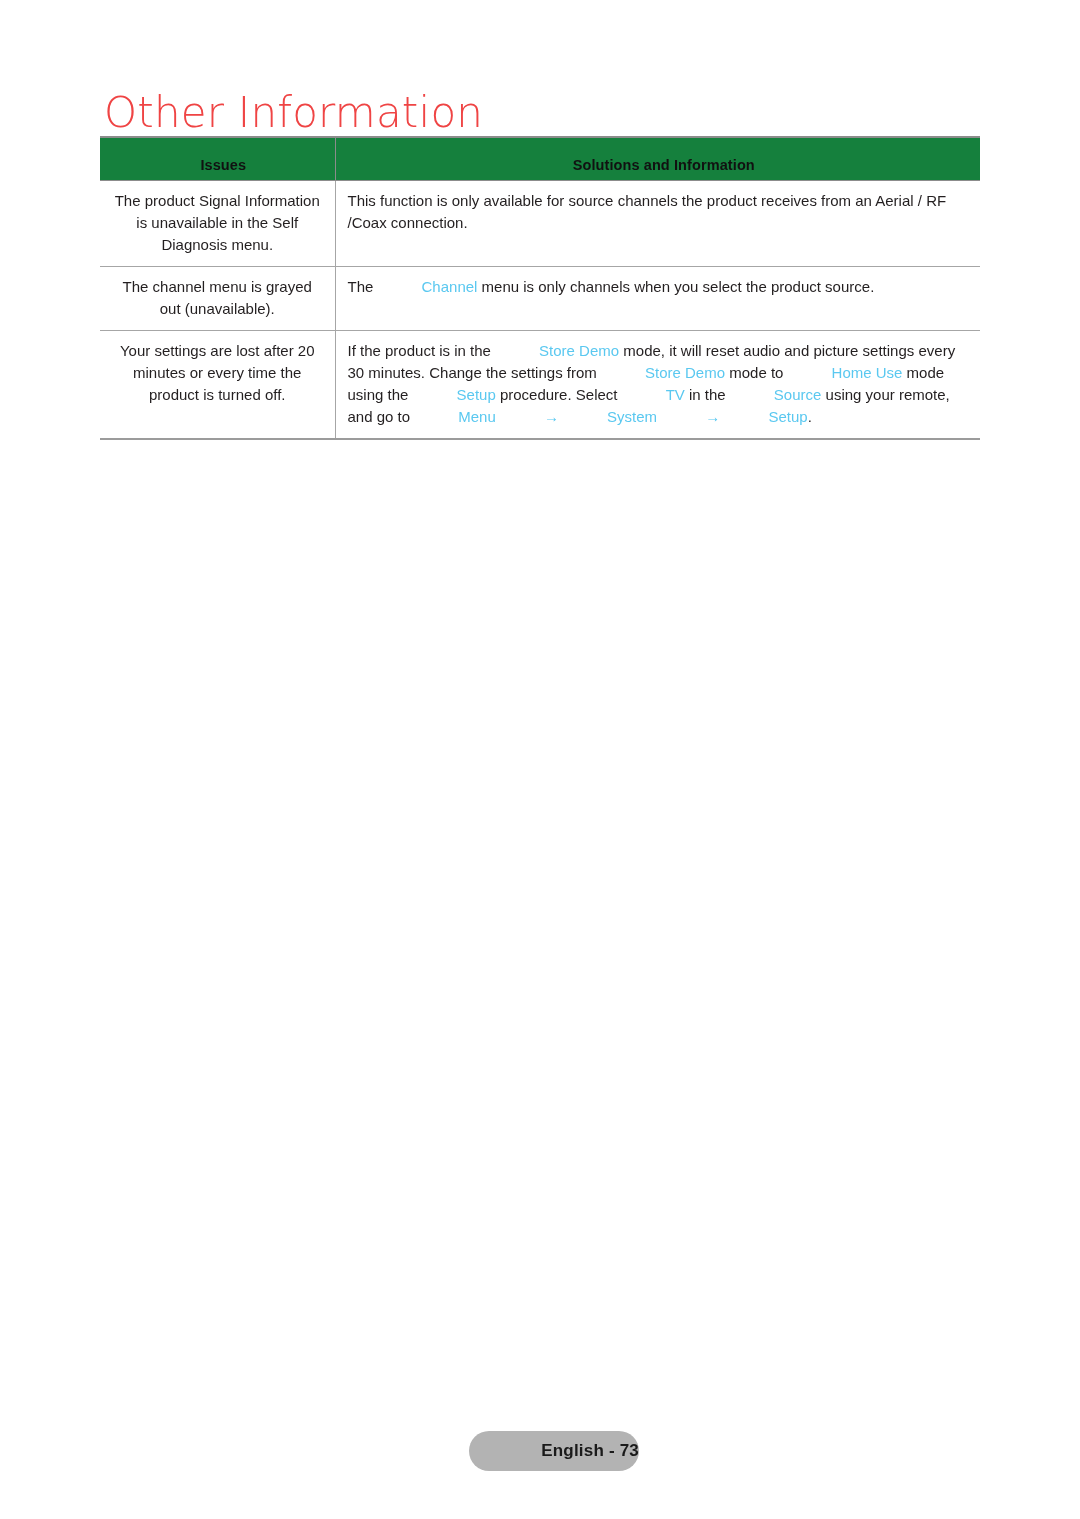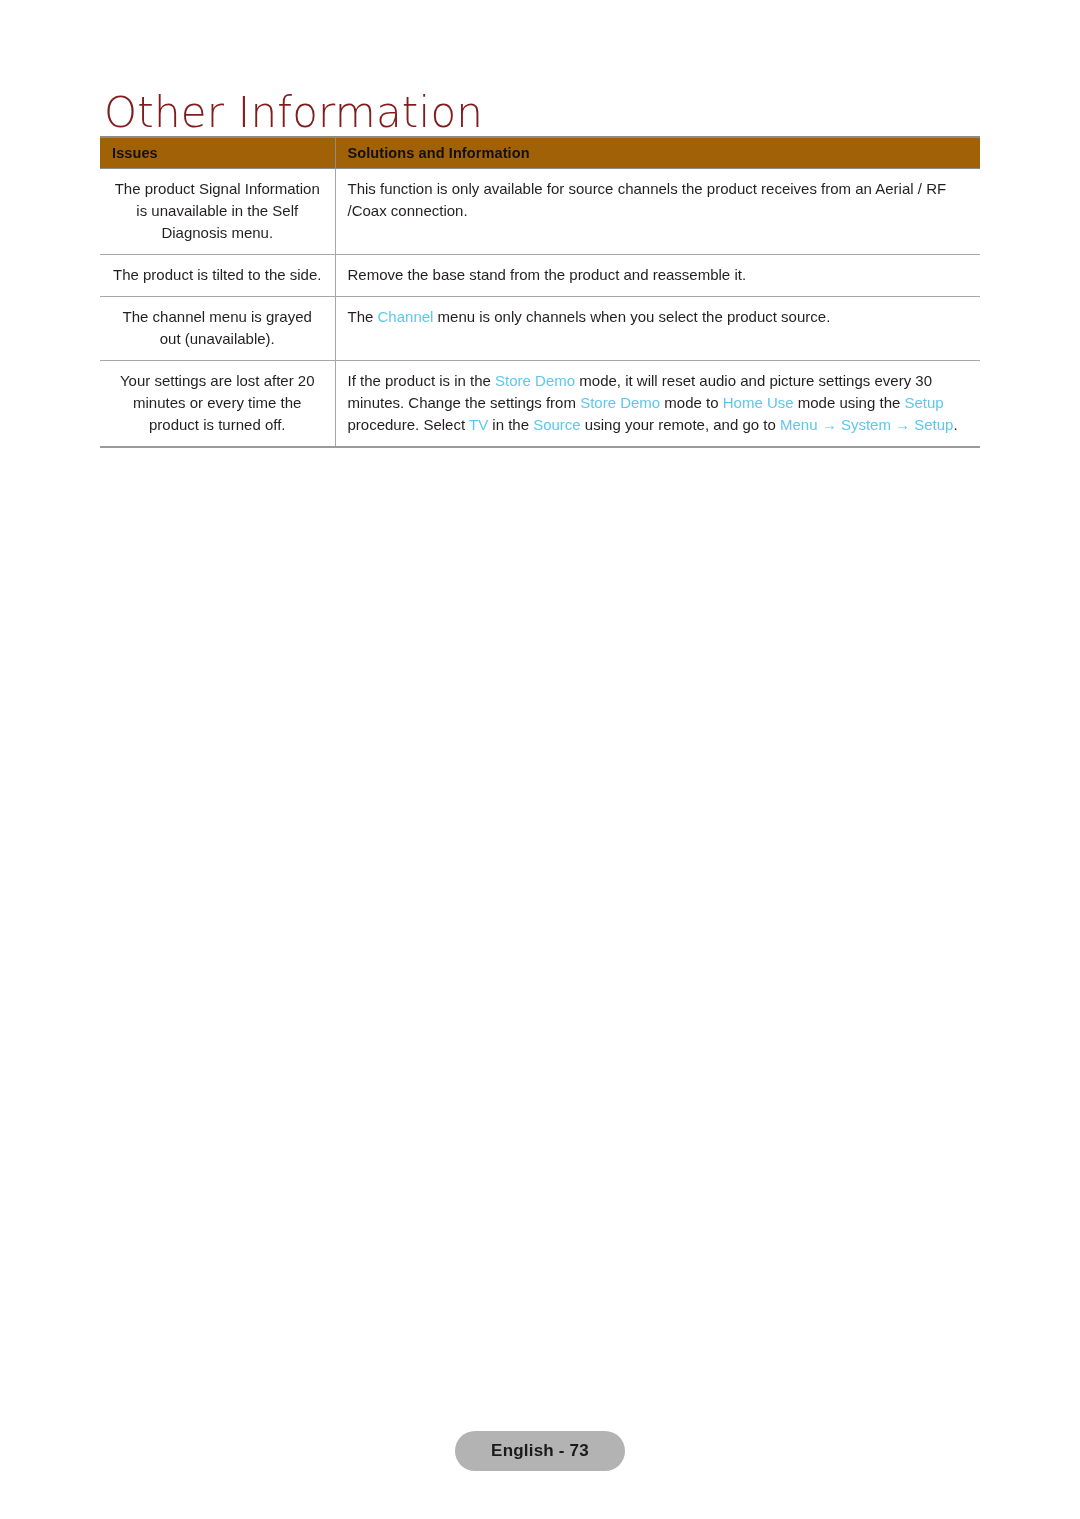--- a/index.html
+++ b/index.html
@@ -24,46 +24,46 @@
 
   
   .chapter-title {
     position: absolute;
     left: 104px;
     top: 63px;
     font-family: "DejaVu Sans", sans-serif;
     font-weight: 300;
     font-size: 42px;
     letter-spacing: 0.2px;
-    color: #7f1d1d;
+    color: #ef4444;
     line-height: 1.05;
     white-space: nowrap;
   }
 
   
   .tbl {
     position: absolute;
     left: 100px;
     top: 136px;
     width: 880px;
     border-collapse: collapse;
     table-layout: fixed;
   }
   .tbl col.c1 { width: 235px; }
   .tbl col.c2 { width: 645px; }
 
   .tbl thead th {
-    background: #a16207;
+    background: #15803d;
     border-top: 2px solid #8c8c8c;
     border-bottom: 1px solid #8c8c8c;
     font-size: 14.5px;
     font-weight: bold;
     color: #111111;
-    text-align: left;
-    padding: 7px 0 7px 12px;
+    text-align: center;
+    padding: 19px 0 7px 12px;
     vertical-align: middle;
     letter-spacing: 0.1px;
   }
   .tbl thead th.h1 { border-right: 1px solid #8c8c8c; }
 
   .tbl tbody td {
     border-bottom: 1px solid #a6a6a6;
     font-size: 15px;
     line-height: 1.47;
     color: #231f20;
@@ -72,34 +72,34 @@
   }
   .tbl tbody td.col-issue {
     border-right: 1px solid #a6a6a6;
     padding-right: 12px;
     text-align: center;
   }
   .tbl tbody tr:last-child td {
     border-bottom: 2px solid #9b9b9b;
   }
 
-  .hl { color: #5ac8f0; }
+  .hl { color: #5ac8f0; margin-left: 44px; }
 
   
   .footer-badge {
     position: absolute;
-    left: 455px;
+    left: 469px;
     top: 1431px;
     width: 170px;
     height: 40px;
     background: #b3b3b3;
     border-radius: 20px;
     display: flex;
     align-items: center;
-    justify-content: center;
+    justify-content: flex-end;
     font-size: 17px;
     font-weight: bold;
     color: #1a1a1a;
     letter-spacing: 0.2px;
   }
 </style>
 </head>
 <body>
 
 <div class="page">
@@ -116,24 +116,20 @@
         <th class="h1">Issues</th>
         <th class="h2">Solutions and Information</th>
       </tr>
     </thead>
     <tbody>
         <tr>
           <td class="col-issue">The product Signal Information is unavailable in the Self Diagnosis menu.</td>
           <td class="col-solution"><span>This function is only available for source channels the product receives from an Aerial / RF /Coax connection.</span></td>
         </tr>
         <tr>
-          <td class="col-issue">The product is tilted to the side.</td>
-          <td class="col-solution"><span>Remove the base stand from the product and reassemble it.</span></td>
-        </tr>
-        <tr>
           <td class="col-issue">The channel menu is grayed out (unavailable).</td>
           <td class="col-solution"><span>The </span><span class="hl">Channel</span><span> menu is only channels when you select the product source.</span></td>
         </tr>
         <tr>
           <td class="col-issue">Your settings are lost after 20 minutes or every time the product is turned off.</td>
           <td class="col-solution"><span>If the product is in the </span><span class="hl">Store Demo</span><span> mode, it will reset audio and picture settings every 30 minutes. Change the settings from </span><span class="hl">Store Demo</span><span> mode to </span><span class="hl">Home Use</span><span> mode using the </span><span class="hl">Setup</span><span> procedure. Select </span><span class="hl">TV</span><span> in the </span><span class="hl">Source</span><span> using your remote, and go to </span><span class="hl">Menu</span><span class="hl"> → </span><span class="hl">System</span><span class="hl"> → </span><span class="hl">Setup</span><span>.</span></td>
         </tr>
       </tbody>
   </table>
 

